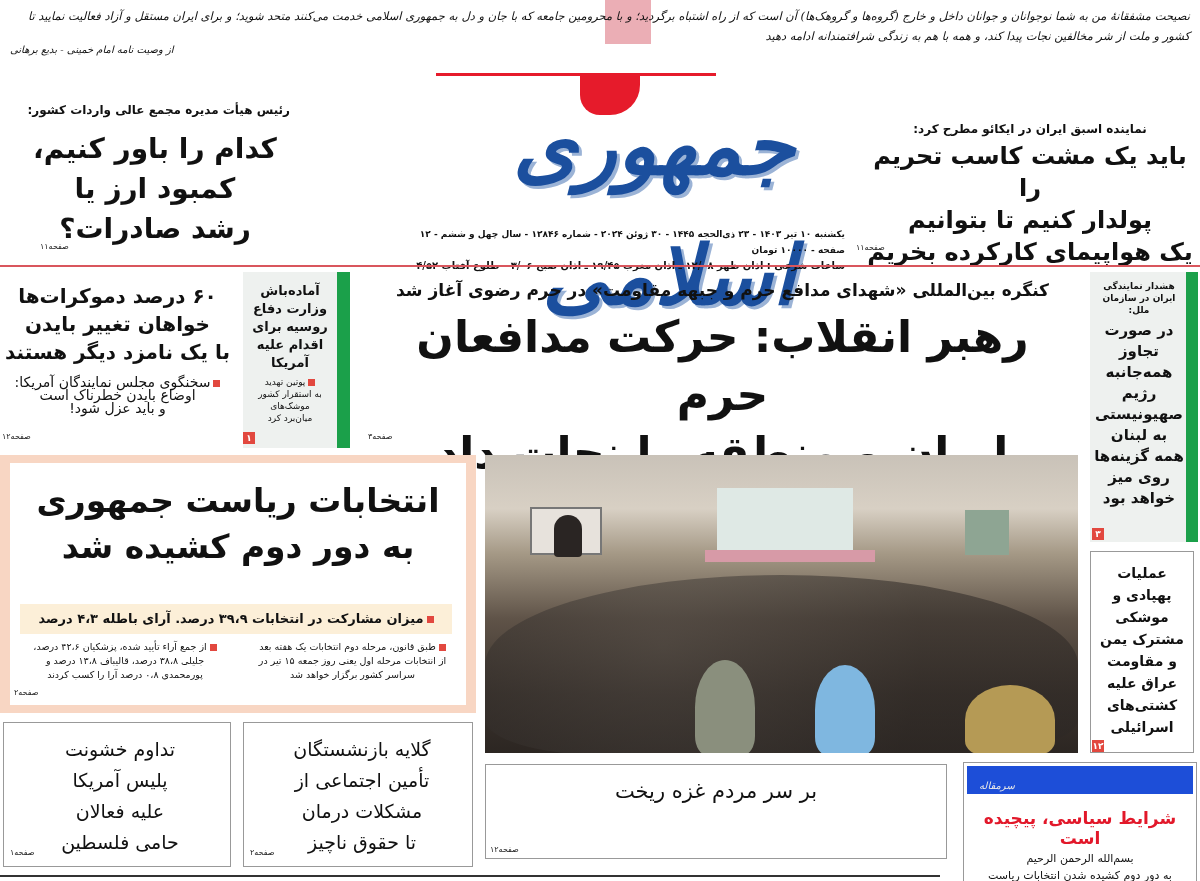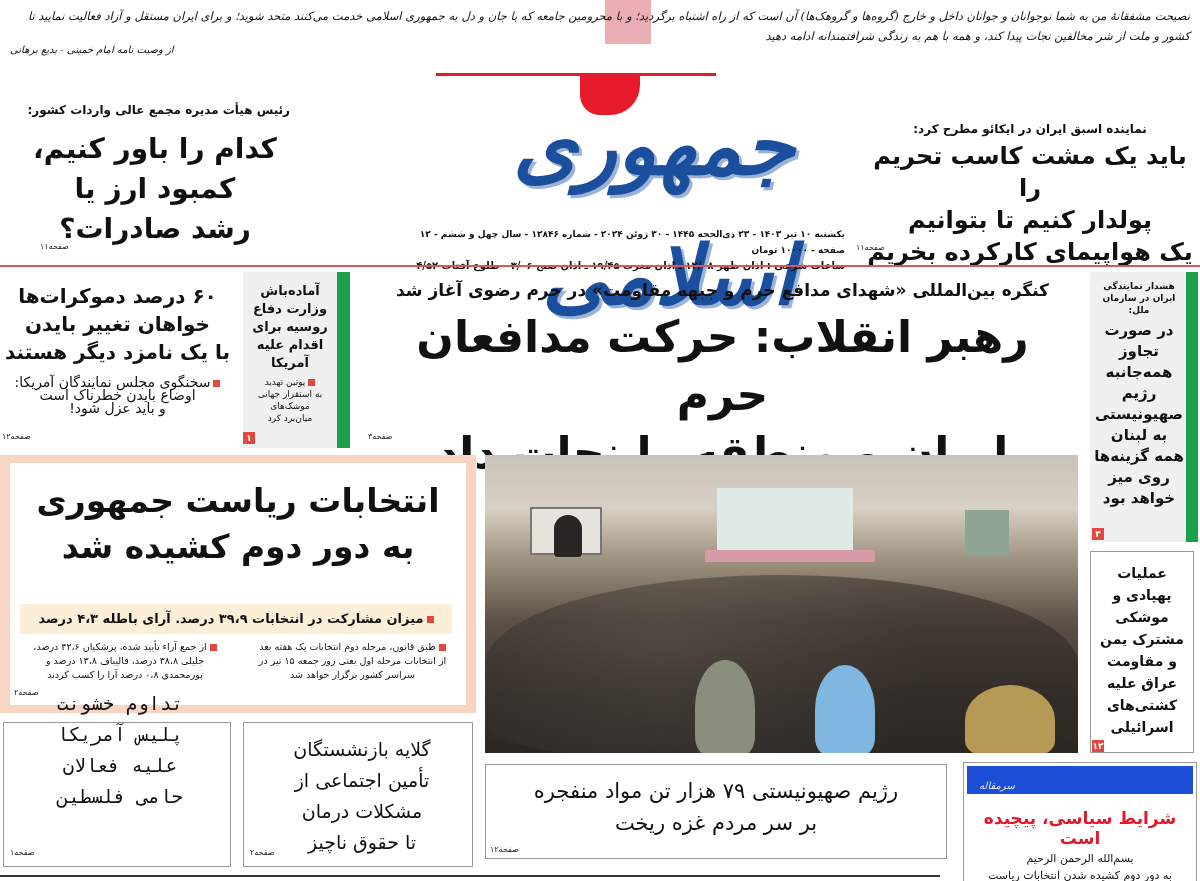--- a/index.html
+++ b/index.html
@@ -121,21 +121,21 @@
 <div class="grey-box" style="left:243px;top:272px;width:94px;height:176px;"></div>
 <div class="green-bar" style="left:337px;top:272px;width:13px;height:176px;"></div>
 <div class="abs center" style="left:245px;top:282px;width:90px;">
   <div style="font-size:13px;font-weight:bold;line-height:18px;">آماده‌باش</div>
   <div style="font-size:13px;font-weight:bold;line-height:18px;">وزارت دفاع</div>
   <div style="font-size:13px;font-weight:bold;line-height:18px;">روسیه برای</div>
   <div style="font-size:13px;font-weight:bold;line-height:18px;">اقدام علیه</div>
   <div style="font-size:13px;font-weight:bold;line-height:18px;">آمریکا</div>
   <div style="font-size:9px;line-height:12px;margin-top:4px;">
     <div><span class="bullet"></span><span>پوتین تهدید</span></div>
-    <div>به استقرار جهانی</div>
+    <div>به استقرار کشور</div>
     <div>موشک‌های</div>
     <div>میان‌برد کرد</div>
   </div>
 </div>
 <span class="redsq abs" style="left:243px;top:432px;">۱</span>
 
 <div class="abs center" style="left:5px;top:282px;width:225px;text-align:center;">
   <div style="font-size:20px;font-weight:bold;line-height:28px;">۶۰ درصد دموکرات‌ها</div>
   <div style="font-size:20px;font-weight:bold;line-height:28px;">خواهان تغییر بایدن</div>
   <div style="font-size:20px;font-weight:bold;line-height:28px;">با یک نامزد دیگر هستند</div>
@@ -175,42 +175,41 @@
     <div style="position:absolute;left:22px;top:6px;width:28px;height:42px;background:#2a2523;border-radius:14px 14px 4px 4px;"></div>
   </div>
   <div id="side-screen"></div>
   <div class="crowd" style="left:0;top:120px;width:593px;height:180px;background:radial-gradient(circle at 30% 40%, #4b4540 0, #2d2825 60%);opacity:0.55;"></div>
   <div class="crowd" style="left:330px;top:210px;width:60px;height:90px;background:#7fb7e0;"></div>
   <div class="crowd" style="left:480px;top:230px;width:90px;height:70px;background:#b59a55;"></div>
   <div class="crowd" style="left:210px;top:205px;width:60px;height:95px;background:#8a8f7d;"></div>
 </div>
 
 <div class="boxed" style="left:3px;top:722px;width:228px;height:145px;"></div>
-<div class="abs center" style="left:20px;top:690px;width:200px;font-family:Liberation Mono, monospace;">
+<div class="abs center" style="left:20px;top:734px;width:200px;">
   <div style="font-size:19px;line-height:31px;">تداوم خشونت</div>
   <div style="font-size:19px;line-height:31px;">پلیس آمریکا</div>
   <div style="font-size:19px;line-height:31px;">علیه فعالان</div>
   <div style="font-size:19px;line-height:31px;">حامی فلسطین</div>
 </div>
 <div class="pg" style="left:10px;top:848px;">صفحه۱</div>
 
 <div class="boxed" style="left:243px;top:722px;width:230px;height:145px;"></div>
 <div class="abs center" style="left:262px;top:734px;width:200px;">
   <div style="font-size:19px;line-height:31px;">گلایه بازنشستگان</div>
   <div style="font-size:19px;line-height:31px;">تأمین اجتماعی از</div>
   <div style="font-size:19px;line-height:31px;">مشکلات درمان</div>
   <div style="font-size:19px;line-height:31px;">تا حقوق ناچیز</div>
 </div>
 <div class="pg" style="left:250px;top:848px;">صفحه۲</div>
 
 <div class="abs" style="left:0;top:875px;width:940px;height:2px;background:#333;"></div>
 
 <div class="boxed" style="left:485px;top:764px;width:462px;height:95px;"></div>
 <div class="abs center" style="left:490px;top:775px;width:452px;">
-  <div style="font-size:21px;line-height:32px;">رژیم صهیونیستی ۷۹ هزار تن مواد منفجره</div>
   <div style="font-size:21px;line-height:32px;">بر سر مردم غزه ریخت</div>
 </div>
 <div class="pg" style="left:490px;top:845px;">صفحه۱۲</div>
 
 <div class="boxed" style="left:963px;top:762px;width:234px;height:119px;border-bottom:none;"></div>
 <div id="column-head" class="abs">
   <span style="position:absolute;left:12px;top:14px;font-size:10px;color:#e8e8e8;font-style:italic;letter-spacing:20px;">سرمقاله</span>
 </div>
 <div id="column-title" class="abs">شرایط سیاسی، پیچیده است</div>
 <div id="column-body" class="abs">

